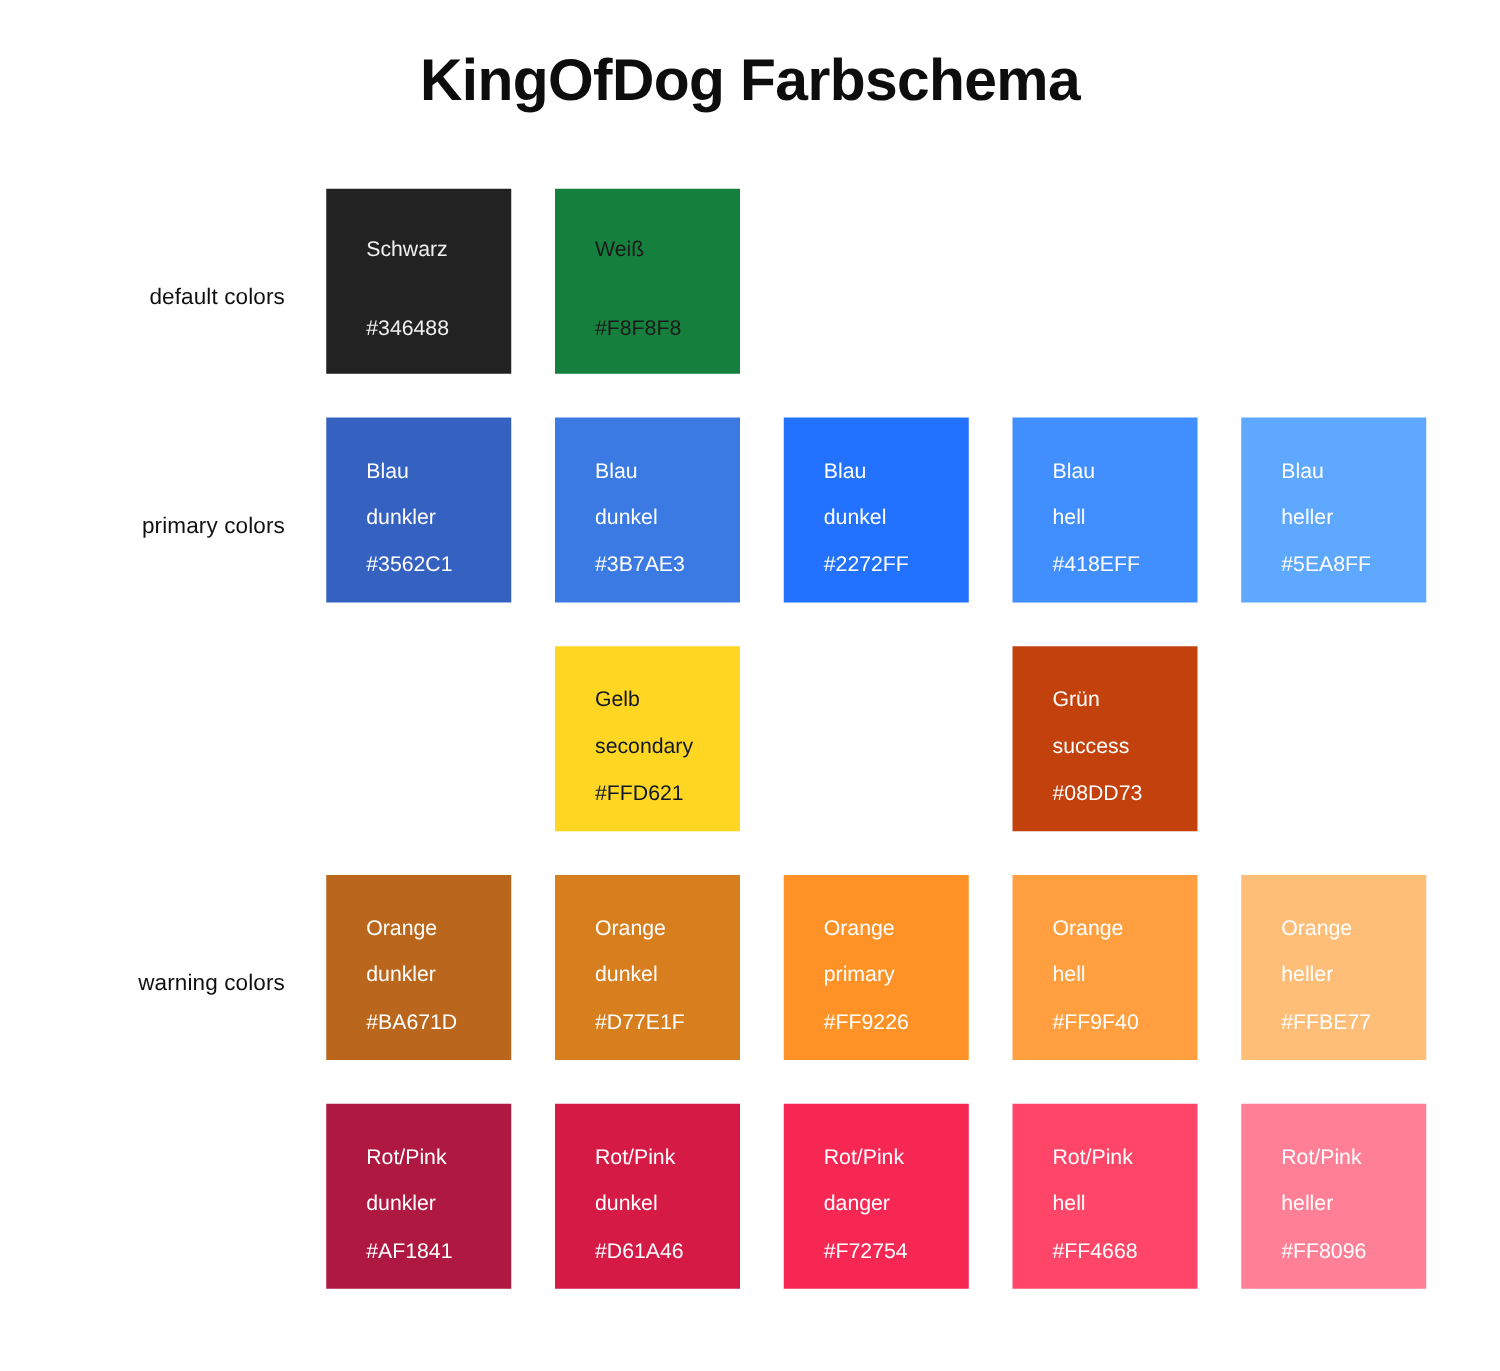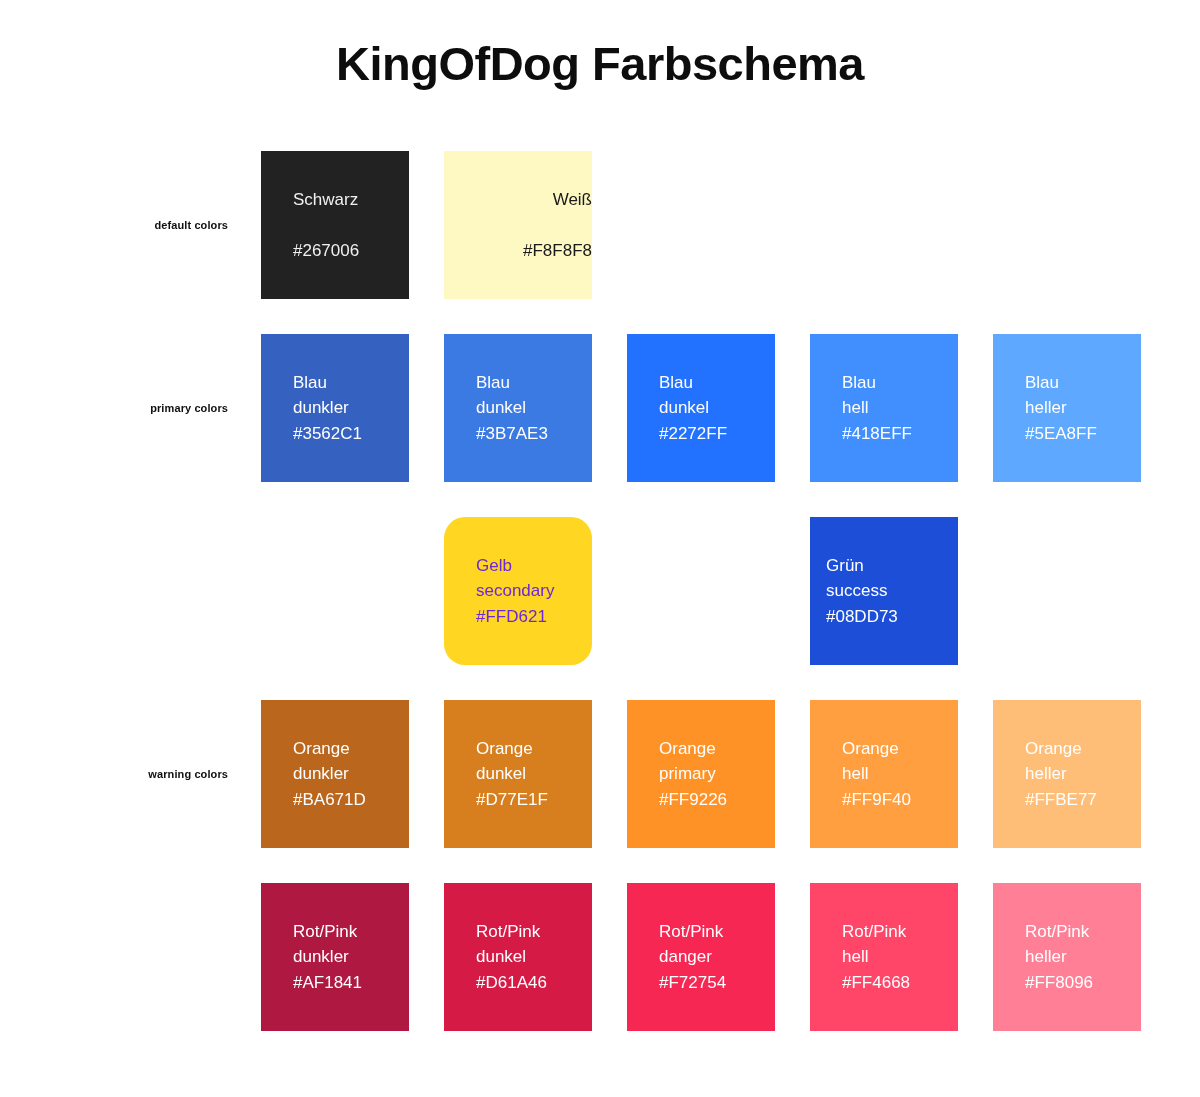--- a/index.html
+++ b/index.html
@@ -40,28 +40,28 @@
     width: 1200px;
   }
   .row {
     position: relative;
     height: 148px;
     margin-bottom: 35px;
   }
   .row-label {
     position: absolute;
     left: 0;
-    top: 0;
+    top: 12px;
     width: 228px;
     height: 148px;
     display: flex;
     align-items: center;
     justify-content: flex-end;
-    font-size: 11px;
-    font-weight: bold;
+    font-size: 18px;
+    font-weight: normal;
     color: #101010;
     letter-spacing: 0.1px;
     white-space: nowrap;
   }
   .swatches {
     position: absolute;
     left: 261px;
     top: 0;
     height: 148px;
     display: flex;
@@ -76,40 +76,41 @@
     justify-content: center;
     padding-left: 32px;
     font-size: 17px;
     line-height: 25.5px;
   }
   .swatch.empty {
     background: transparent;
   }
   .swatch-line {
     white-space: nowrap;
+    margin-top: 12px;
   }
   .swatch-spacer {
     height: 25.5px;
   }
 </style>
 </head>
 <body>
 
 <div class="page">
   <div class="page-title">KingOfDog Farbschema</div>
   <div class="grid" id="grid">
       <div class="row">
         <div class="row-label">default colors</div>
         <div class="swatches">
           <div class="swatch" style="background: rgb(34, 34, 34); color: rgb(240, 240, 240);">
             <div class="swatch-line">Schwarz</div>
             <div class="swatch-spacer"></div>
-            <div class="swatch-line">#267006</div>
-          </div>
-          <div class="swatch" style="background: #fef9c3; color: rgb(26, 26, 26); text-align: right;">
+            <div class="swatch-line">#346488</div>
+          </div>
+          <div class="swatch" style="background: #15803d; color: rgb(26, 26, 26);">
             <div class="swatch-line">Weiß</div>
             <div class="swatch-spacer"></div>
             <div class="swatch-line">#F8F8F8</div>
           </div>
           <div class="swatch empty"></div>
           <div class="swatch empty"></div>
           <div class="swatch empty"></div>
         </div>
       </div>
       <div class="row">
@@ -138,27 +139,27 @@
           <div class="swatch" style="background: rgb(94, 168, 255); color: rgb(255, 255, 255);">
             <div class="swatch-line">Blau</div>
             <div class="swatch-line">heller</div>
             <div class="swatch-line">#5EA8FF</div>
           </div>
         </div>
       </div>
       <div class="row">
         <div class="swatches">
           <div class="swatch empty"></div>
-          <div class="swatch" style="background: rgb(255, 214, 33); color: #6d28d9; border-radius: 21px;">
+          <div class="swatch" style="background: rgb(255, 214, 33); color: #0f172a;">
             <div class="swatch-line">Gelb</div>
             <div class="swatch-line">secondary</div>
             <div class="swatch-line">#FFD621</div>
           </div>
           <div class="swatch empty"></div>
-          <div class="swatch" style="background: #1d4ed8; color: rgb(255, 255, 255); padding-left: 16px;">
+          <div class="swatch" style="background: #c2410c; color: rgb(255, 255, 255);">
             <div class="swatch-line">Grün</div>
             <div class="swatch-line">success</div>
             <div class="swatch-line">#08DD73</div>
           </div>
           <div class="swatch empty"></div>
         </div>
       </div>
       <div class="row">
         <div class="row-label">warning colors</div>
         <div class="swatches">

